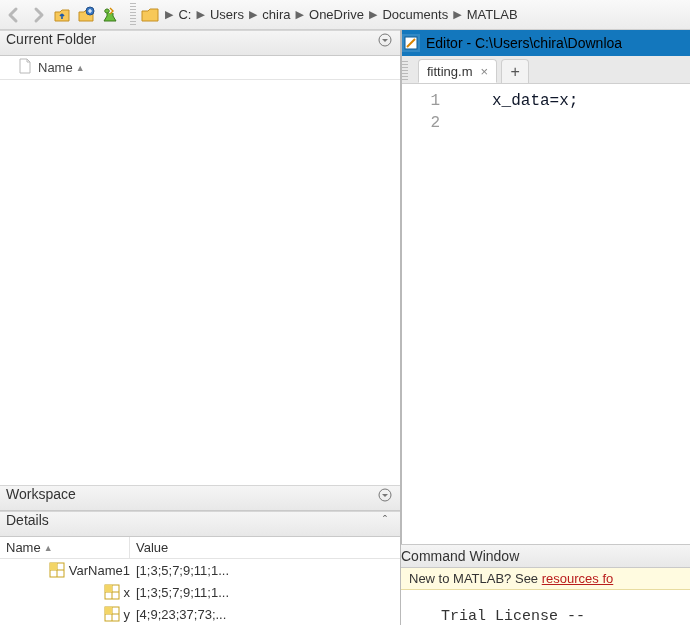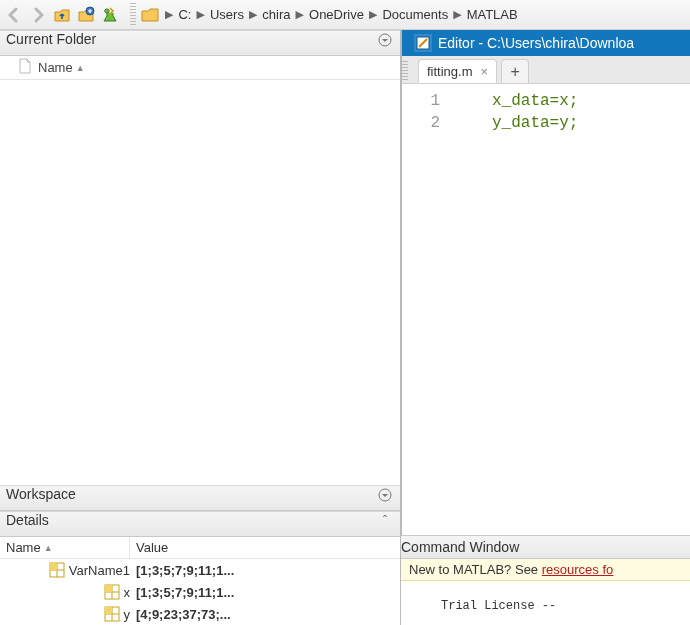--- a/index.html
+++ b/index.html
@@ -28,41 +28,41 @@
   
   .details-pane { }
 
   
   .ws-head { display:flex; height:22px; border-bottom:1px solid #e4e4e4; }
   .ws-head .col { padding: 2px 6px; display:flex; align-items:center; gap:3px; color:#333; }
   .ws-head .col.name { width: 130px; border-right:1px solid #e4e4e4; }
   .ws-rows { }
   .ws-row { display:flex; height:22px; align-items:center; }
   .ws-row .c1 { width:130px; display:flex; align-items:center; gap:4px; padding-left:3px;justify-content:flex-end; }
-  .ws-row .c2 { padding-left:6px;font-weight:bold; }
+  .ws-row .c2 { padding-left:6px; }
   .var-icon { width:16px;height:16px; }
-  .ed-title { height:26px; background:#1377bd; color:#ffffff; display:flex; align-items:center; padding-left:12px; gap:6px; font-size:14px; overflow:hidden; }
+  .ed-title { height:26px; background:#1377bd; color:#000000; display:flex; align-items:center; padding-left:0; gap:6px; font-size:14px; overflow:hidden; }
   .ed-title .edicon { width:18px;height:18px; display:flex;align-items:center;justify-content:center; background:#fff2; }
 
   .tabstrip { height:28px; background:#e9e9e9; border-bottom:1px solid #cfcfcf; display:flex; align-items:flex-end; gap:4px; }
   .tabstrip .grip { width:6px; align-self:stretch; background:repeating-linear-gradient(#b9b9b9,#b9b9b9 1px,transparent 1px,transparent 3px); margin-right:6px; margin-top:5px; margin-bottom:3px;}
   .tab { height:24px; background:#fff; border:1px solid #cfcfcf; border-bottom:1px solid #fff; border-radius:4px 4px 0 0; display:flex; align-items:center; padding:0 8px; gap:8px; font-size:13px; }
   .tab .x { color:#888; font-size:13px; }
   .tab-add { height:24px; width:28px; background:#f3f3f3; border:1px solid #cfcfcf; border-bottom:none; border-radius:4px 4px 0 0; display:flex; align-items:center; justify-content:center; font-size:16px; color:#555; }
 
   .editor-body { flex:1; background:#fff; display:flex; font-family: "Consolas","Courier New",monospace; font-size:16px; padding-top:6px; overflow:hidden;}
   .gutter { width:50px; text-align:right; color:#9a9a9a; padding-right:12px; }
   .gutter div, .code div { height:22px; line-height:22px; white-space:pre; }
-  .code { color:#4d7c0f; padding-left:40px;}
+  .code { color:#0f172a; padding-left:40px;}
   .editor-wrap{display:flex;flex-direction:column;flex:1;min-height:0;border-left:1px solid #b9b9b9;}
 
   .cmd-title { height:24px; display:flex; align-items:center; background:linear-gradient(#f5f5f5,#e8e8e8); border-top:1px solid #c9c9c9; border-bottom:1px solid #c9c9c9; padding-left:0; font-size:14px; }
   .cmd-hint { background:#fffbe0; border-bottom:1px solid #e8dca0; padding:3px 8px; font-size:13px; color:#333; }
   .cmd-hint a { color:#b91c1c; text-decoration:underline; }
-  .cmd-body { flex:0 0 auto; padding:18px 0 12px 40px; font-family:"Consolas","Courier New",monospace; font-size:12px; white-space:pre; }
+  .cmd-body { flex:0 0 auto; padding:18px 0 0 40px; font-family:"Consolas","Courier New",monospace; font-size:15px; white-space:pre; }
 
   .sort-caret { font-size:9px; color:#888; }
   .drophandle{width:6px;align-self:stretch;margin:3px 2px 3px 0;background:repeating-linear-gradient(#bdbdbd,#bdbdbd 1px,transparent 1px,transparent 3px);}
 </style>
 </head>
 <body>
 
 <div class="toolbar">
   <div class="tb-btn">
     <svg width="18" height="18" viewBox="0 0 18 18">
@@ -228,21 +228,20 @@
         </div>
         <div class="tab-add">+</div>
       </div>
       <div class="editor-body">
         <div class="gutter">
           <div>1</div>
           <div>2</div>
         </div>
         <div class="code">
           <div>x_data=x;</div>
-          <div>y_data=y;</div>
         </div>
       </div>
     </div>
 
     <div class="cmd-title">
       <span>Command Window</span>
     </div>
     <div class="cmd-hint">
       <span>New to MATLAB? See </span><a href="#">resources fo</a>
     </div>

